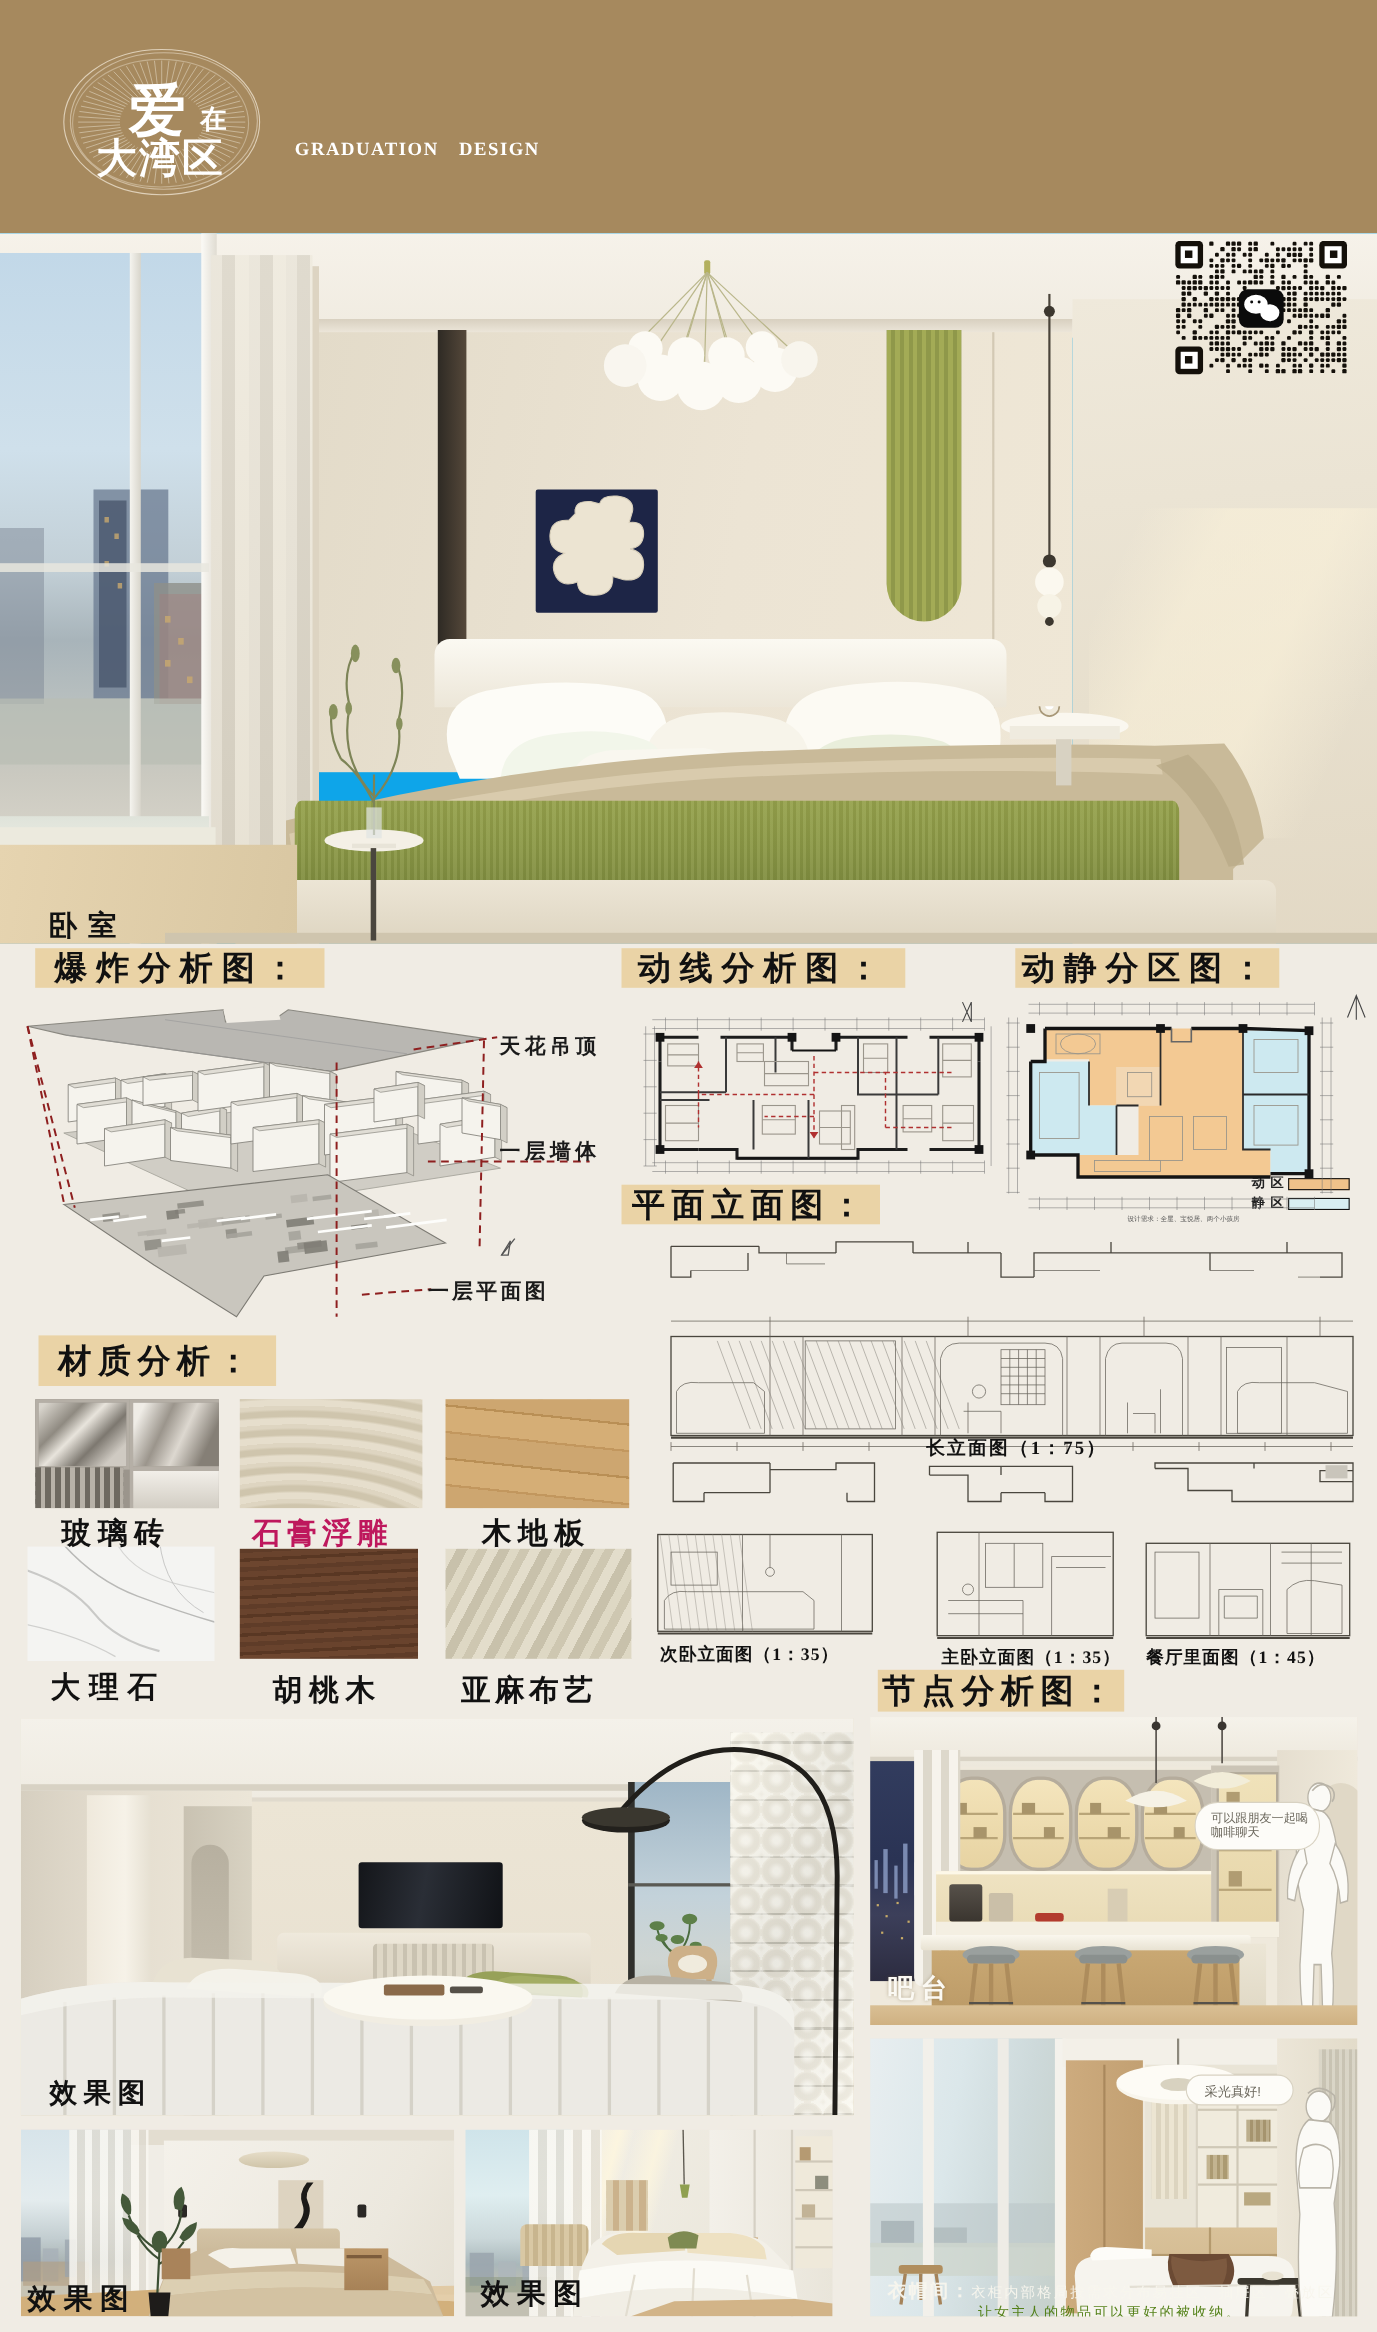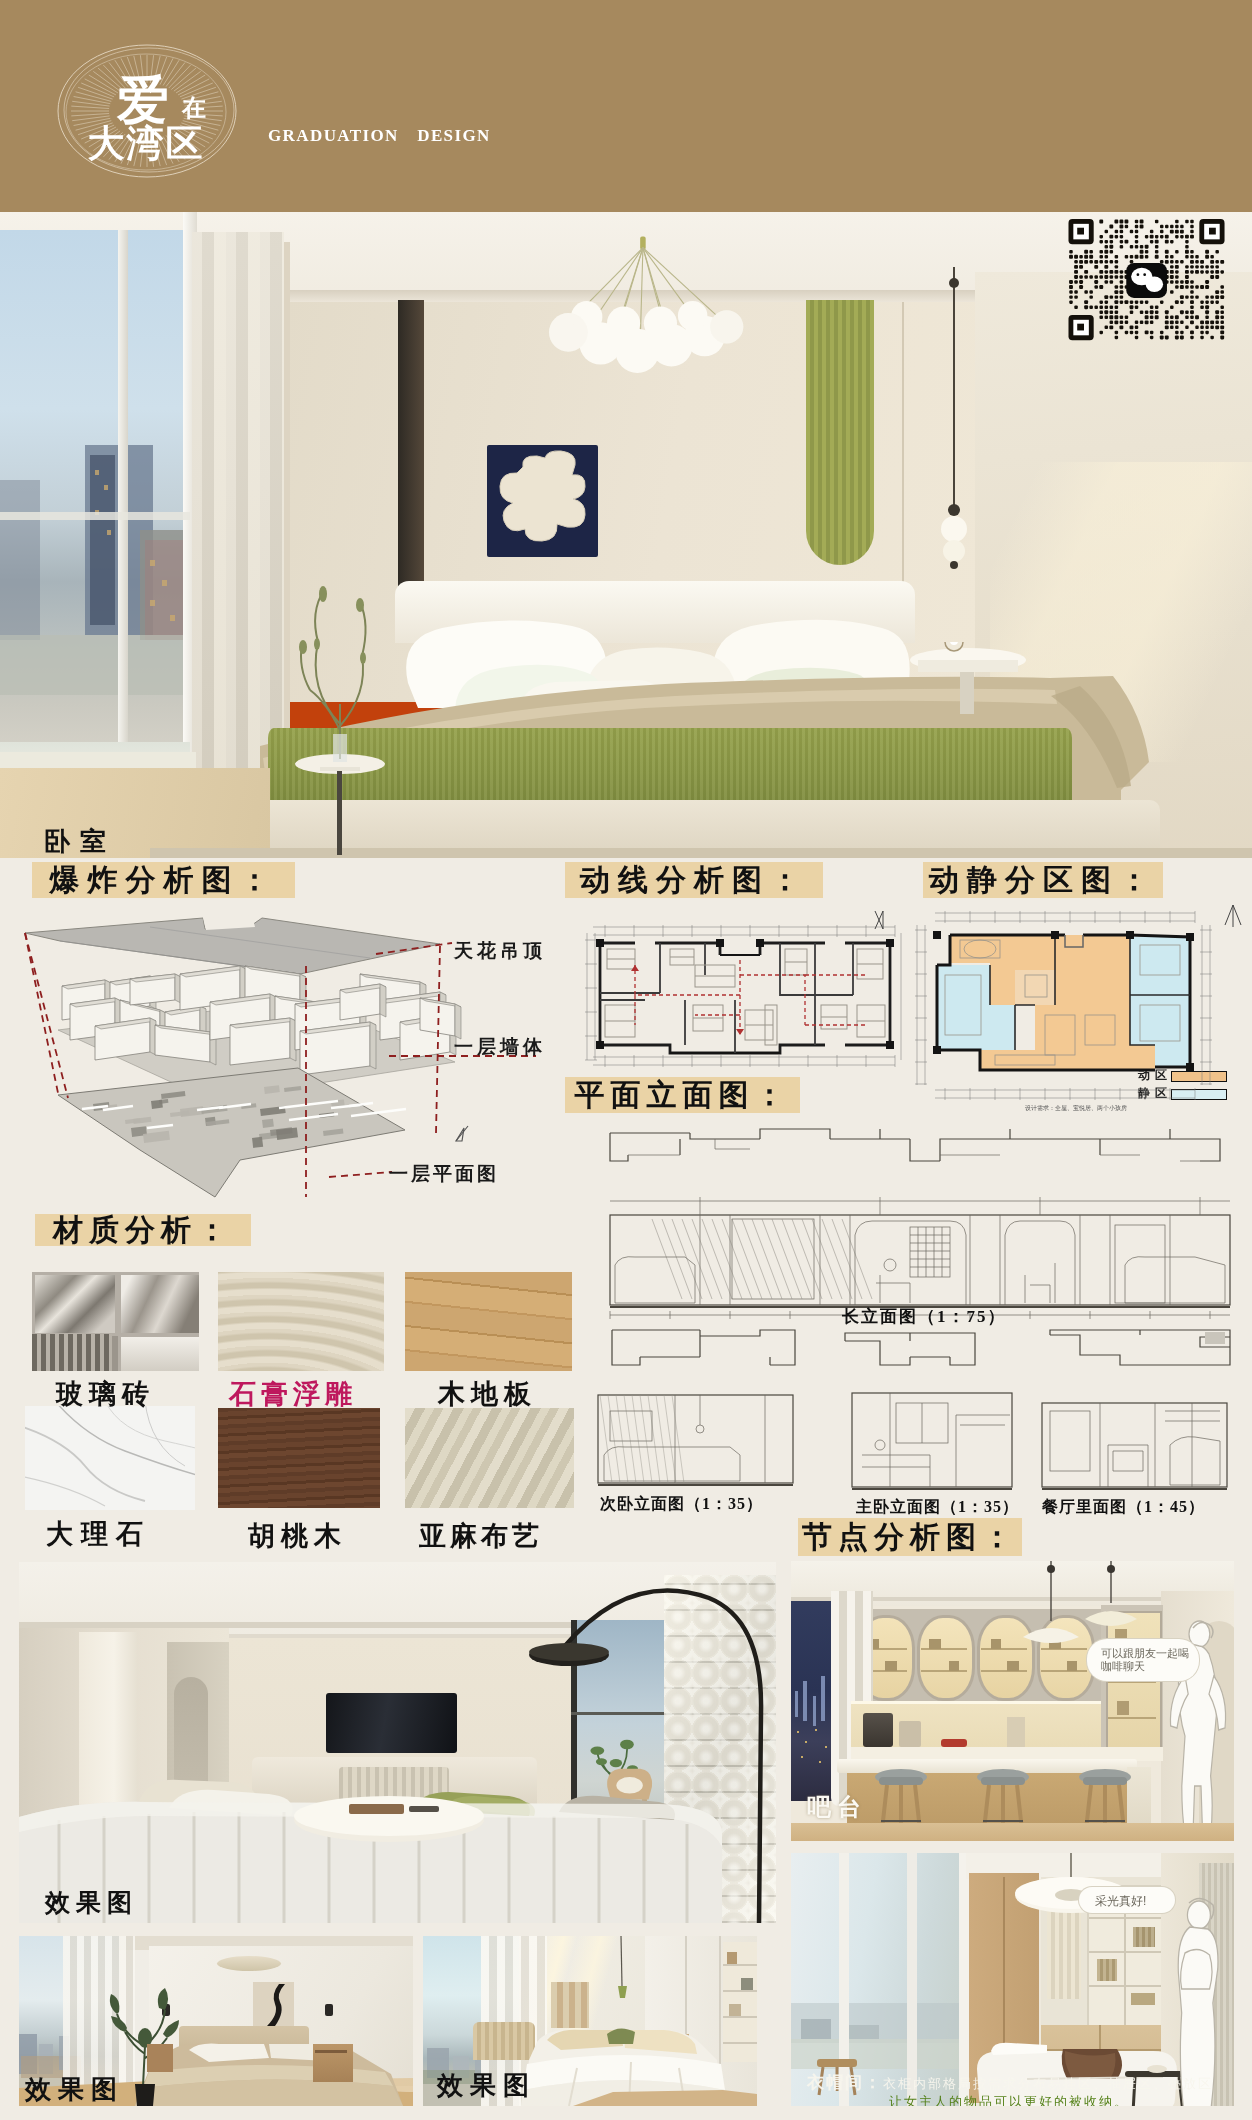--- a/index.html
+++ b/index.html
@@ -104,21 +104,21 @@
     </g>
   </svg>
 
 
   <div class="abs" style="left:268px;top:126px;color:#fff;font-family:'Liberation Serif',serif;
        font-size:17px;font-weight:bold;letter-spacing:1.4px;">GRADUATION DESIGN</div>
 
 
 </div>
 
-<div class="abs" id="bedroom" style="left:0;top:212px;width:1252px;height:646px;background:#c2410c;overflow:hidden;text-align:right;">
+<div class="abs" id="bedroom" style="left:0;top:212px;width:1252px;height:646px;background:#0ea5e9;overflow:hidden;text-align:right;">
 
   <div class="abs" style="left:0;top:0;width:1252px;height:95px;background:linear-gradient(#f6f2ea,#f0ebe0);"></div>
 
   <div class="abs" style="left:285px;top:78px;width:690px;height:14px;background:linear-gradient(#d8d0c0,#efe9dd);"></div>
 
   <div class="abs" style="left:285px;top:90px;width:690px;height:400px;background:linear-gradient(100deg,#e3dbc9,#ece4d4 55%,#efe7d6);"></div>
 
   <div class="abs" style="left:975px;top:60px;width:277px;height:600px;background:linear-gradient(175deg,#efe9db, #e7dfcd 60%,#e2d8c4);"></div>
 
   <div class="abs" style="left:990px;top:250px;width:262px;height:300px;background:linear-gradient(115deg,rgba(255,246,224,0) 12%,rgba(252,243,218,0.5) 32%,rgba(252,243,218,0.55) 58%,rgba(255,246,224,0) 82%);"></div>
@@ -647,21 +647,21 @@
 
 <div class="title-tab" style="left:923px;top:862px;width:240px;height:36px;font-size:30px;letter-spacing:8px;">动静分区图：</div>
 
 <div class="abs" style="left:1138px;top:1067px;font-family:'Liberation Serif',serif;font-weight:bold;font-size:12px;letter-spacing:5px;color:#222;">动区</div>
 <div class="abs" style="left:1171px;top:1071px;width:54px;height:9px;background:#f0c28a;border:1.6px solid #111;"></div>
 <div class="abs" style="left:1138px;top:1085px;font-family:'Liberation Serif',serif;font-weight:bold;font-size:12px;letter-spacing:5px;color:#222;">静区</div>
 <div class="abs" style="left:1171px;top:1089px;width:54px;height:9px;background:#d8eef2;border:1.6px solid #111;"></div>
 
 <div class="title-tab" style="left:565px;top:1077px;width:235px;height:36px;font-size:30px;letter-spacing:6px;">平面立面图：</div>
 
-<div class="title-tab" style="left:35px;top:1214px;width:216px;height:32px;font-size:30px;letter-spacing:6px;">材质分析：</div>
+<div class="title-tab" style="left:35px;top:1214px;width:216px;height:46px;font-size:30px;letter-spacing:6px;">材质分析：</div>
 
 <div class="title-tab" style="left:798px;top:1518px;width:224px;height:38px;font-size:30px;letter-spacing:6px;">节点分析图：</div>
 
 <div class="abs" id="exploded" style="left:10px;top:905px;width:550px;height:295px;">
     <svg class="abs" style="left:0px;top:0px;" width="550" height="295" viewBox="0 0 550 295">
       <polygon points="15,28 193,13 195,24 242,20 252,13 430,39 290,69 50,36" fill="#b9b7b2" stroke="#8a8880" stroke-width="1"></polygon>
       <polygon points="193,13 242,10 245,22 196,25" fill="#f0ece4"></polygon>
       <line x1="50" y1="36" x2="290" y2="69" stroke="#999" stroke-width="0.6"></line>
       <line x1="140" y1="22" x2="360" y2="53" stroke="#999" stroke-width="0.6"></line>
       <polygon points="48,125 290,95 445,157 200,195" fill="#cbc8c0" stroke="#9a9890" stroke-width="0.8" opacity="0.85"></polygon>

